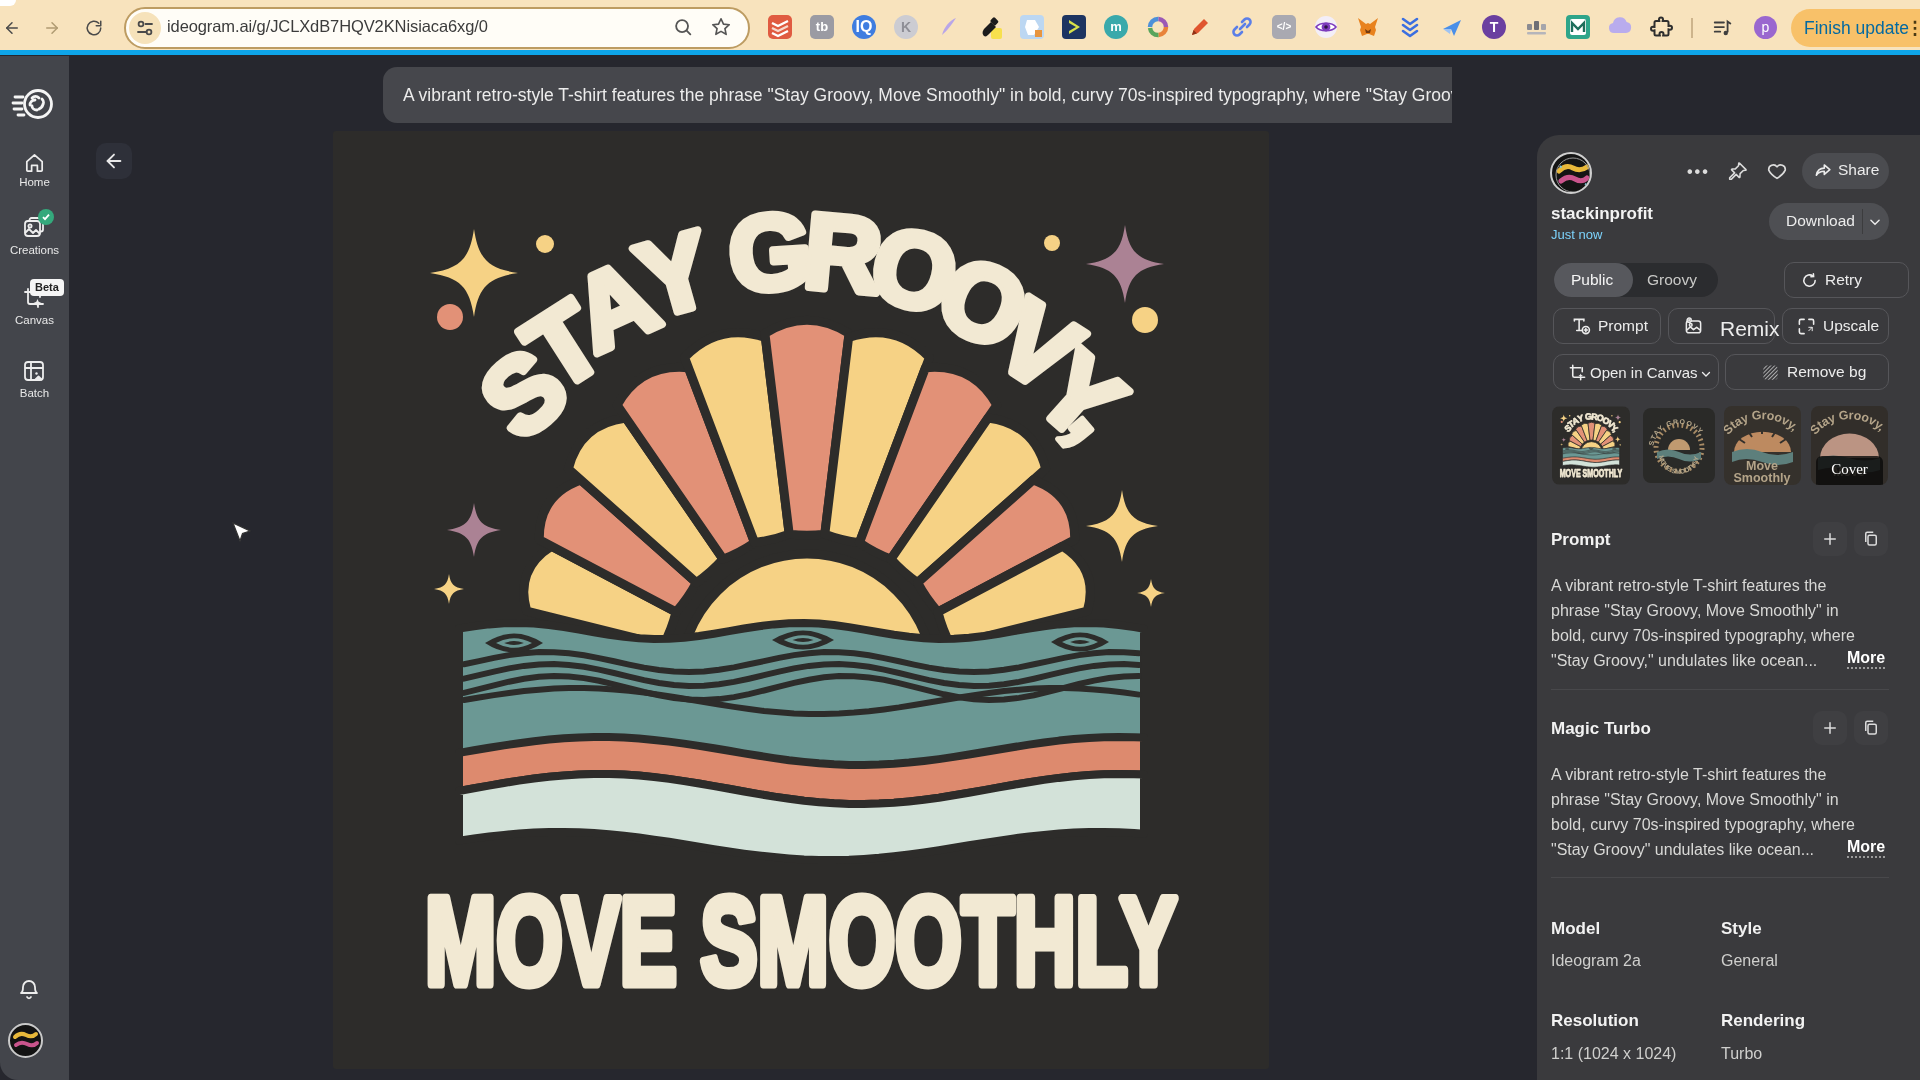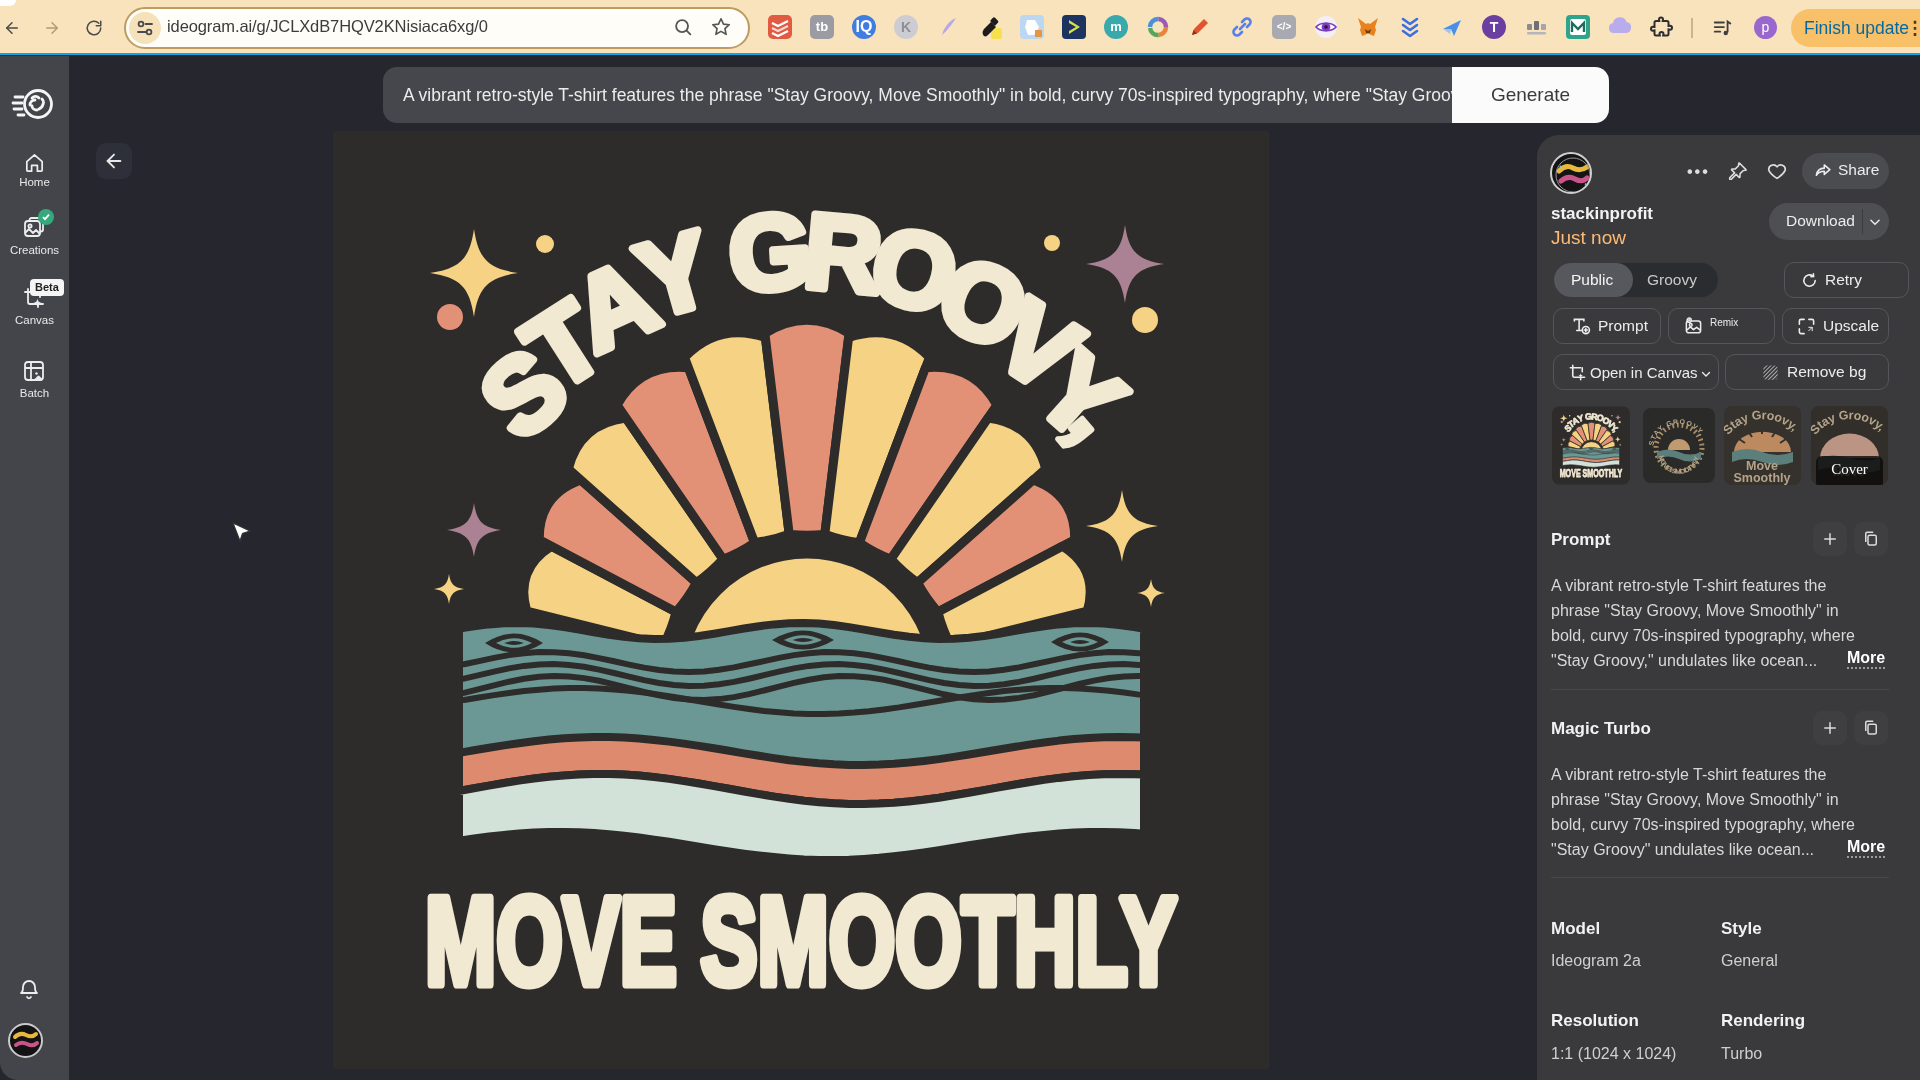--- a/index.html
+++ b/index.html
@@ -1,20 +1,20 @@
 <!DOCTYPE html>
 <html><head>
 <meta charset="utf-8">
 <style>
   * { margin:0; padding:0; box-sizing:border-box; }
   html,body { width:1920px; height:1080px; overflow:hidden; background:#26272e;
     font-family:"Liberation Sans", sans-serif; }
   .abs { position:absolute; }
   
-  #toolbar { position:absolute; left:0; top:0; width:1920px; height:55px; background:#f8e3bd; border-bottom:2px solid #0ea5e9; }
+  #toolbar { position:absolute; left:0; top:0; width:1920px; height:55px; background:#f8e3bd; border-bottom:5px solid #0ea5e9; }
   #corner { position:absolute; left:0; top:0; width:16px; height:6px; background:#fff; border-bottom-right-radius:8px;}
   .navicon { position:absolute; top:17px; width:22px; height:22px; }
   #urlpill { position:absolute; left:124px; top:7px; width:626px; height:42px; background:#fffdf7; border:2px solid #bd9c62; border-radius:21px; }
   #tunecirc { position:absolute; left:129px; top:12px; width:32px; height:32px; border-radius:50%; background:#f6e2ba; }
   #urltext { position:absolute; left:167px; top:17px; font-size:16.5px; color:#3c3c3c; letter-spacing:-0.1px;}
   #finishpill { position:absolute; left:1791px; top:9px; width:129px; height:38px; border-radius:19px 0 0 19px; background:#f8c169; color:#0369a1; font-size:17.5px; line-height:38px; padding-left:13px; }
   
   #app { position:absolute; left:0; top:56px; width:1920px; height:1024px; background:#26272e; }
   #sidebar { position:absolute; left:0; top:0; width:69px; height:1024px; background:#43454b; border-bottom-left-radius:18px;}
   .sbitem { position:absolute; left:0; width:69px; text-align:center; color:#e8e8e8; font-size:11.5px; }
@@ -220,21 +220,20 @@
           <text x="0" y="0" transform="translate(651.0 169.9) rotate(23.6) translate(0 38.6)" text-anchor="middle" font-family="Liberation Sans, sans-serif" font-weight="bold" font-size="106" fill="#f2e9d3" stroke="#f2e9d3" stroke-width="8" stroke-linejoin="round" paint-order="stroke">O</text>
           <text x="0" y="0" transform="translate(706.4 213.2) rotate(32.7) translate(0 38.6)" text-anchor="middle" font-family="Liberation Sans, sans-serif" font-weight="bold" font-size="106" fill="#f2e9d3" stroke="#f2e9d3" stroke-width="8" stroke-linejoin="round" paint-order="stroke">V</text>
           <text x="0" y="0" transform="translate(748.6 263.8) rotate(41.6) translate(0 38.6)" text-anchor="middle" font-family="Liberation Sans, sans-serif" font-weight="bold" font-size="106" fill="#f2e9d3" stroke="#f2e9d3" stroke-width="8" stroke-linejoin="round" paint-order="stroke">Y</text>
           <text x="0" y="0" transform="translate(742 303) rotate(50)" text-anchor="middle" font-family="Liberation Sans, sans-serif" font-weight="bold" font-size="106" fill="#f2e9d3" stroke="#f2e9d3" stroke-width="5" stroke-linejoin="round" paint-order="stroke">,</text>
           <text x="468" y="853" font-family="Liberation Sans, sans-serif" font-weight="bold" font-size="124" fill="#f2e9d3" stroke="#f2e9d3" stroke-width="9" stroke-linejoin="round" paint-order="stroke" text-anchor="middle" textLength="752" lengthAdjust="spacingAndGlyphs">MOVE SMOOTHLY</text>
         </g>
       </svg></div>
 
   <div id="pbar">
       <div id="pinput">A vibrant retro-style T-shirt features the phrase "Stay Groovy, Move Smoothly" in bold, curvy 70s-inspired typography, where "Stay Groov</div>
-      <div id="pgen">Generate</div>
     </div>
   <div id="backbtn">
       <svg style="position:absolute;left:7px;top:7px" width="22" height="22" viewBox="0 0 24 24" fill="none" stroke="#e8e8e8" stroke-width="2" stroke-linecap="round" stroke-linejoin="round">
         <path d="M19 12H5"></path>
         <path d="M12 19l-7-7 7-7"></path>
       </svg>
     </div>
   <div id="sidebar">
  <svg class="abs" style="left:11px;top:25px" width="46" height="46" viewBox="0 0 46 46" fill="none" stroke="#f5f5f5" stroke-width="2.8" stroke-linecap="round">
         <circle cx="27" cy="23" r="13.5"></circle>
@@ -297,21 +296,21 @@
  <svg class="abs" style="left:229px;top:25px" width="22" height="22" viewBox="0 0 24 24" fill="none" stroke="#dcdcdc" stroke-width="1.8" stroke-linejoin="round">
         <path d="M12 20s-7-4.5-9-9a5 5 0 0 1 9-3.5A5 5 0 0 1 21 11c-2 4.5-9 9-9 9z"></path>
       </svg>
  <div class="abs" style="left:265px;top:18px;width:87px;height:36px;background:#4b4c50;border-radius:18px;">
    <svg class="abs" style="left:12px;top:8px" width="19" height="19" viewBox="0 0 24 24" fill="none" stroke="#ececec" stroke-width="2" stroke-linejoin="round">
           <path d="M13 5l7 6-7 6v-4C8 13 5 15 3 18c1-6 4-9 10-9z"></path>
         </svg>
    <div class="abs" style="left:36px;top:8px;color:#ececec;font-size:15.5px">Share</div>
  </div>
  <div class="abs" style="left:14px;top:69px;color:#f2f2f2;font-size:17px;font-weight:bold">stackinprofit</div>
- <div class="abs" style="left:14px;top:92px;color:#fdba74;font-size:19px">Just now</div>
+ <div class="abs" style="left:14px;top:92px;color:#7dd3fc;font-size:13px">Just now</div>
  <div class="abs" style="left:232px;top:68px;width:120px;height:37px;background:#4e4f53;border-radius:19px;">
    <div class="abs" style="left:17px;top:9px;color:#ececec;font-size:15.5px">Download</div>
    <div class="abs" style="left:93px;top:6px;width:1px;height:25px;background:#3c3c3e"></div>
    <svg class="abs" style="left:99px;top:12px" width="14" height="14" viewBox="0 0 24 24" fill="none" stroke="#ececec" stroke-width="2.4" stroke-linecap="round">
           <path d="M5 9l7 7 7-7"></path>
         </svg>
  </div>
  <div class="abs" style="left:17px;top:128px;width:164px;height:34px;background:#2b2c2f;border-radius:17px;">
    <div class="abs" style="left:0;top:0;width:79px;height:34px;background:#57585d;border-radius:17px;"></div>
    <div class="abs" style="left:17px;top:8px;color:#f5f5f5;font-size:15.5px">Public</div>
@@ -333,21 +332,21 @@
    <div class="abs" style="left:44px;top:8px;font-size:15.5px">Prompt</div>
  </div>
  <div class="btn" style="left:131px;top:173px;width:107px;height:36px;">
    <svg class="abs" style="left:15px;top:8px" width="19" height="19" viewBox="0 0 24 24" fill="none" stroke="#ececec" stroke-width="1.9" stroke-linejoin="round">
           <rect x="3" y="5" width="18" height="15" rx="3"></rect>
           <circle cx="8.5" cy="10" r="1.7"></circle>
           <path d="M3 17l5-4.5 4 3.5 4-3 5 4"></path>
           <circle cx="6.5" cy="4" r="2.6" fill="#3a3a3d"></circle>
           <path d="M6.5 2.2v3.6M4.7 4h3.6" stroke-width="1.6"></path>
         </svg>
-   <div class="abs" style="left:41px;top:8px;font-size:10px">Remix</div>
+   <div class="abs" style="left:51px;top:8px;font-size:21px">Remix</div>
  </div>
  <div class="btn" style="left:245px;top:173px;width:107px;height:36px;">
    <svg class="abs" style="left:14px;top:8px" width="19" height="19" viewBox="0 0 24 24" fill="none" stroke="#ececec" stroke-width="2" stroke-linecap="round" stroke-linejoin="round">
           <path d="M9 3H5a2 2 0 0 0-2 2v4M3 15v4a2 2 0 0 0 2 2h4M21 9V5a2 2 0 0 0-2-2h-4"></path>
           <path d="M14 10h7v7M21 10l-7 7" transform="scale(0.62) translate(10 11)"></path>
         </svg>
    <div class="abs" style="left:40px;top:8px;font-size:15.5px">Upscale</div>
  </div>
  <div class="btn" style="left:16px;top:219px;width:166px;height:36px;">
    <svg class="abs" style="left:14px;top:8px" width="19" height="19" viewBox="0 0 24 24" fill="none" stroke="#ececec" stroke-width="2" stroke-linecap="round">

